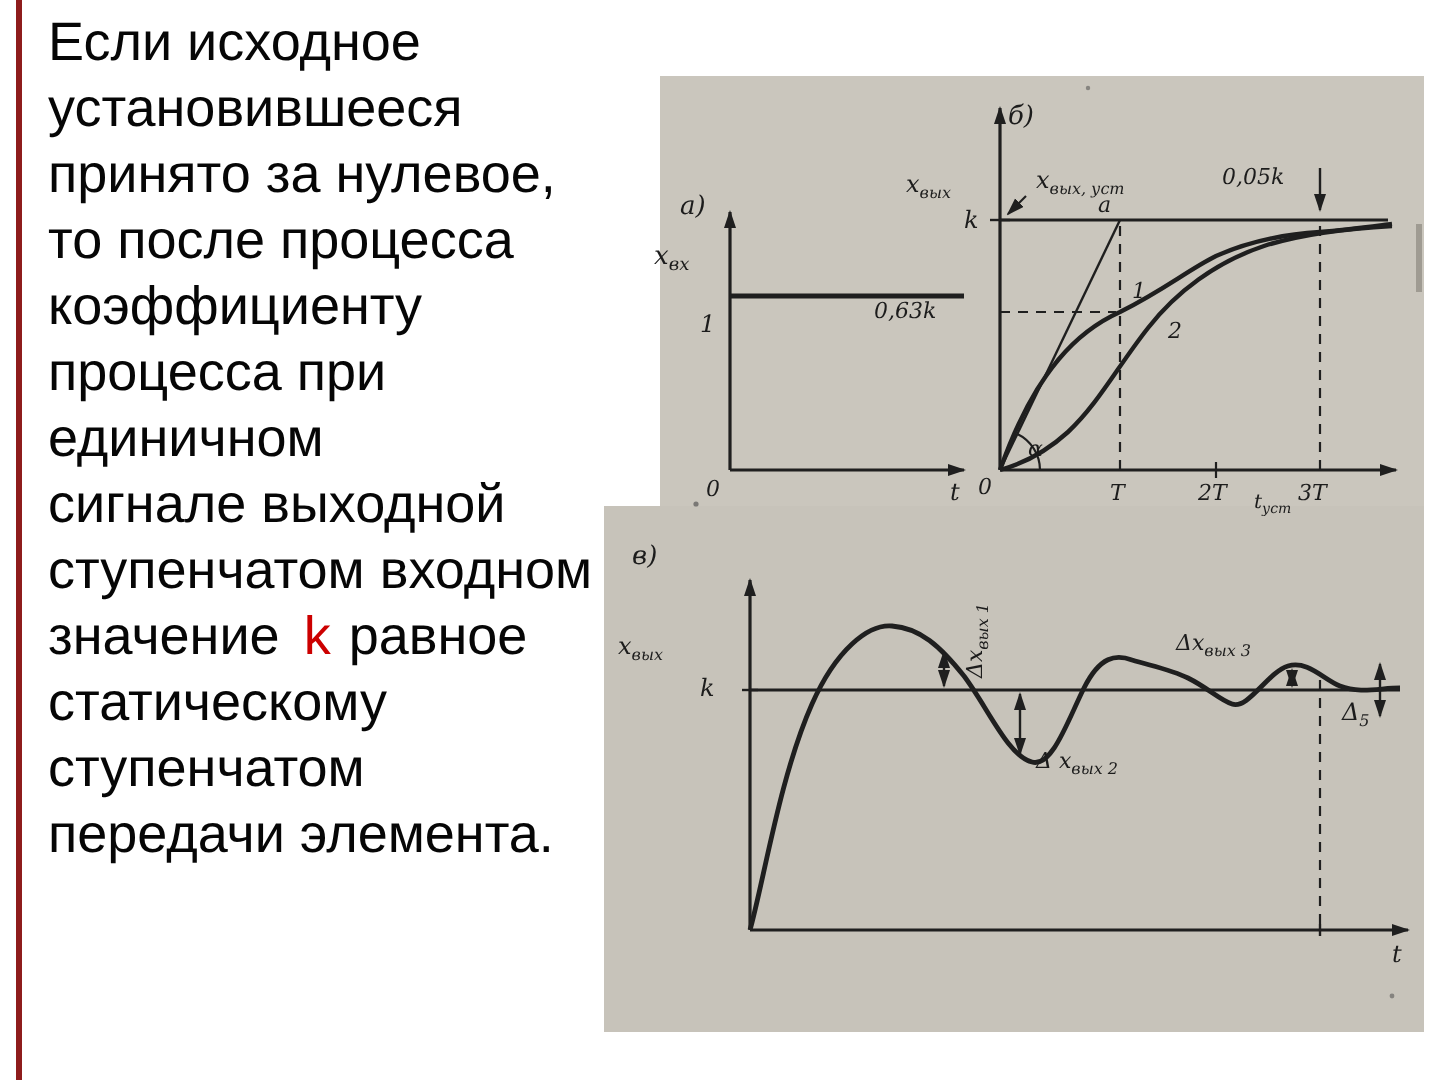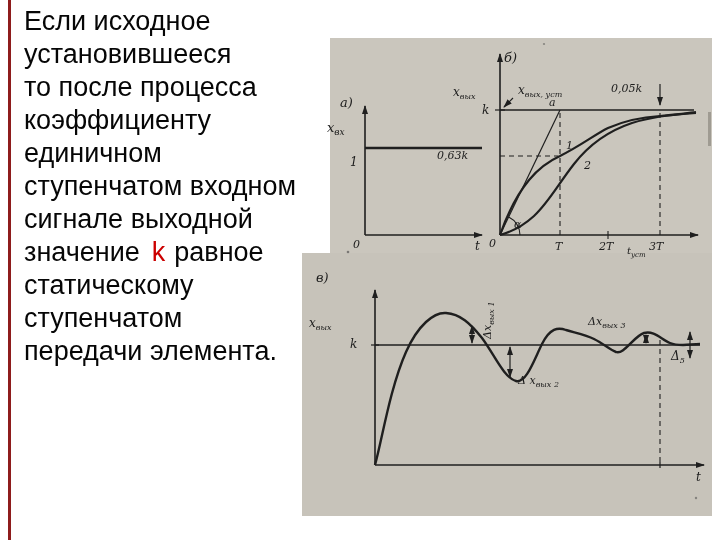--- a/index.html
+++ b/index.html
@@ -15,25 +15,27 @@
 </style>
 </head>
 <body>
 
 <div class="page">
   <div class="accent-bar"></div>
 
   <div class="textblock">
     <div class="line">Если исходное</div>
     <div class="line">установившееся</div>
+    <div class="line">принято за нулевое,</div>
     <div class="line">то после процесса</div>
     <div class="line">коэффициенту</div>
+    <div class="line">процесса при</div>
     <div class="line">единичном</div>
+    <div class="line">сигнале выходной</div>
     <div class="line">ступенчатом входном</div>
-    <div class="line">сигнале выходной</div>
     <div class="line"><span>значение</span><span class="kred">k</span><span>равное</span></div>
     <div class="line">статическому</div>
     <div class="line">ступенчатом</div>
     <div class="line">передачи элемента.</div>
   </div>
 
   <svg width="424" height="492" viewBox="0 0 424 492">
     <defs>
       <marker id="arr" markerUnits="userSpaceOnUse" markerWidth="9" markerHeight="7" refX="8" refY="3" orient="auto-start-reverse">
         <path d="M0,0 L9,3 L0,6 Z" fill="#1f1f1f"></path>

